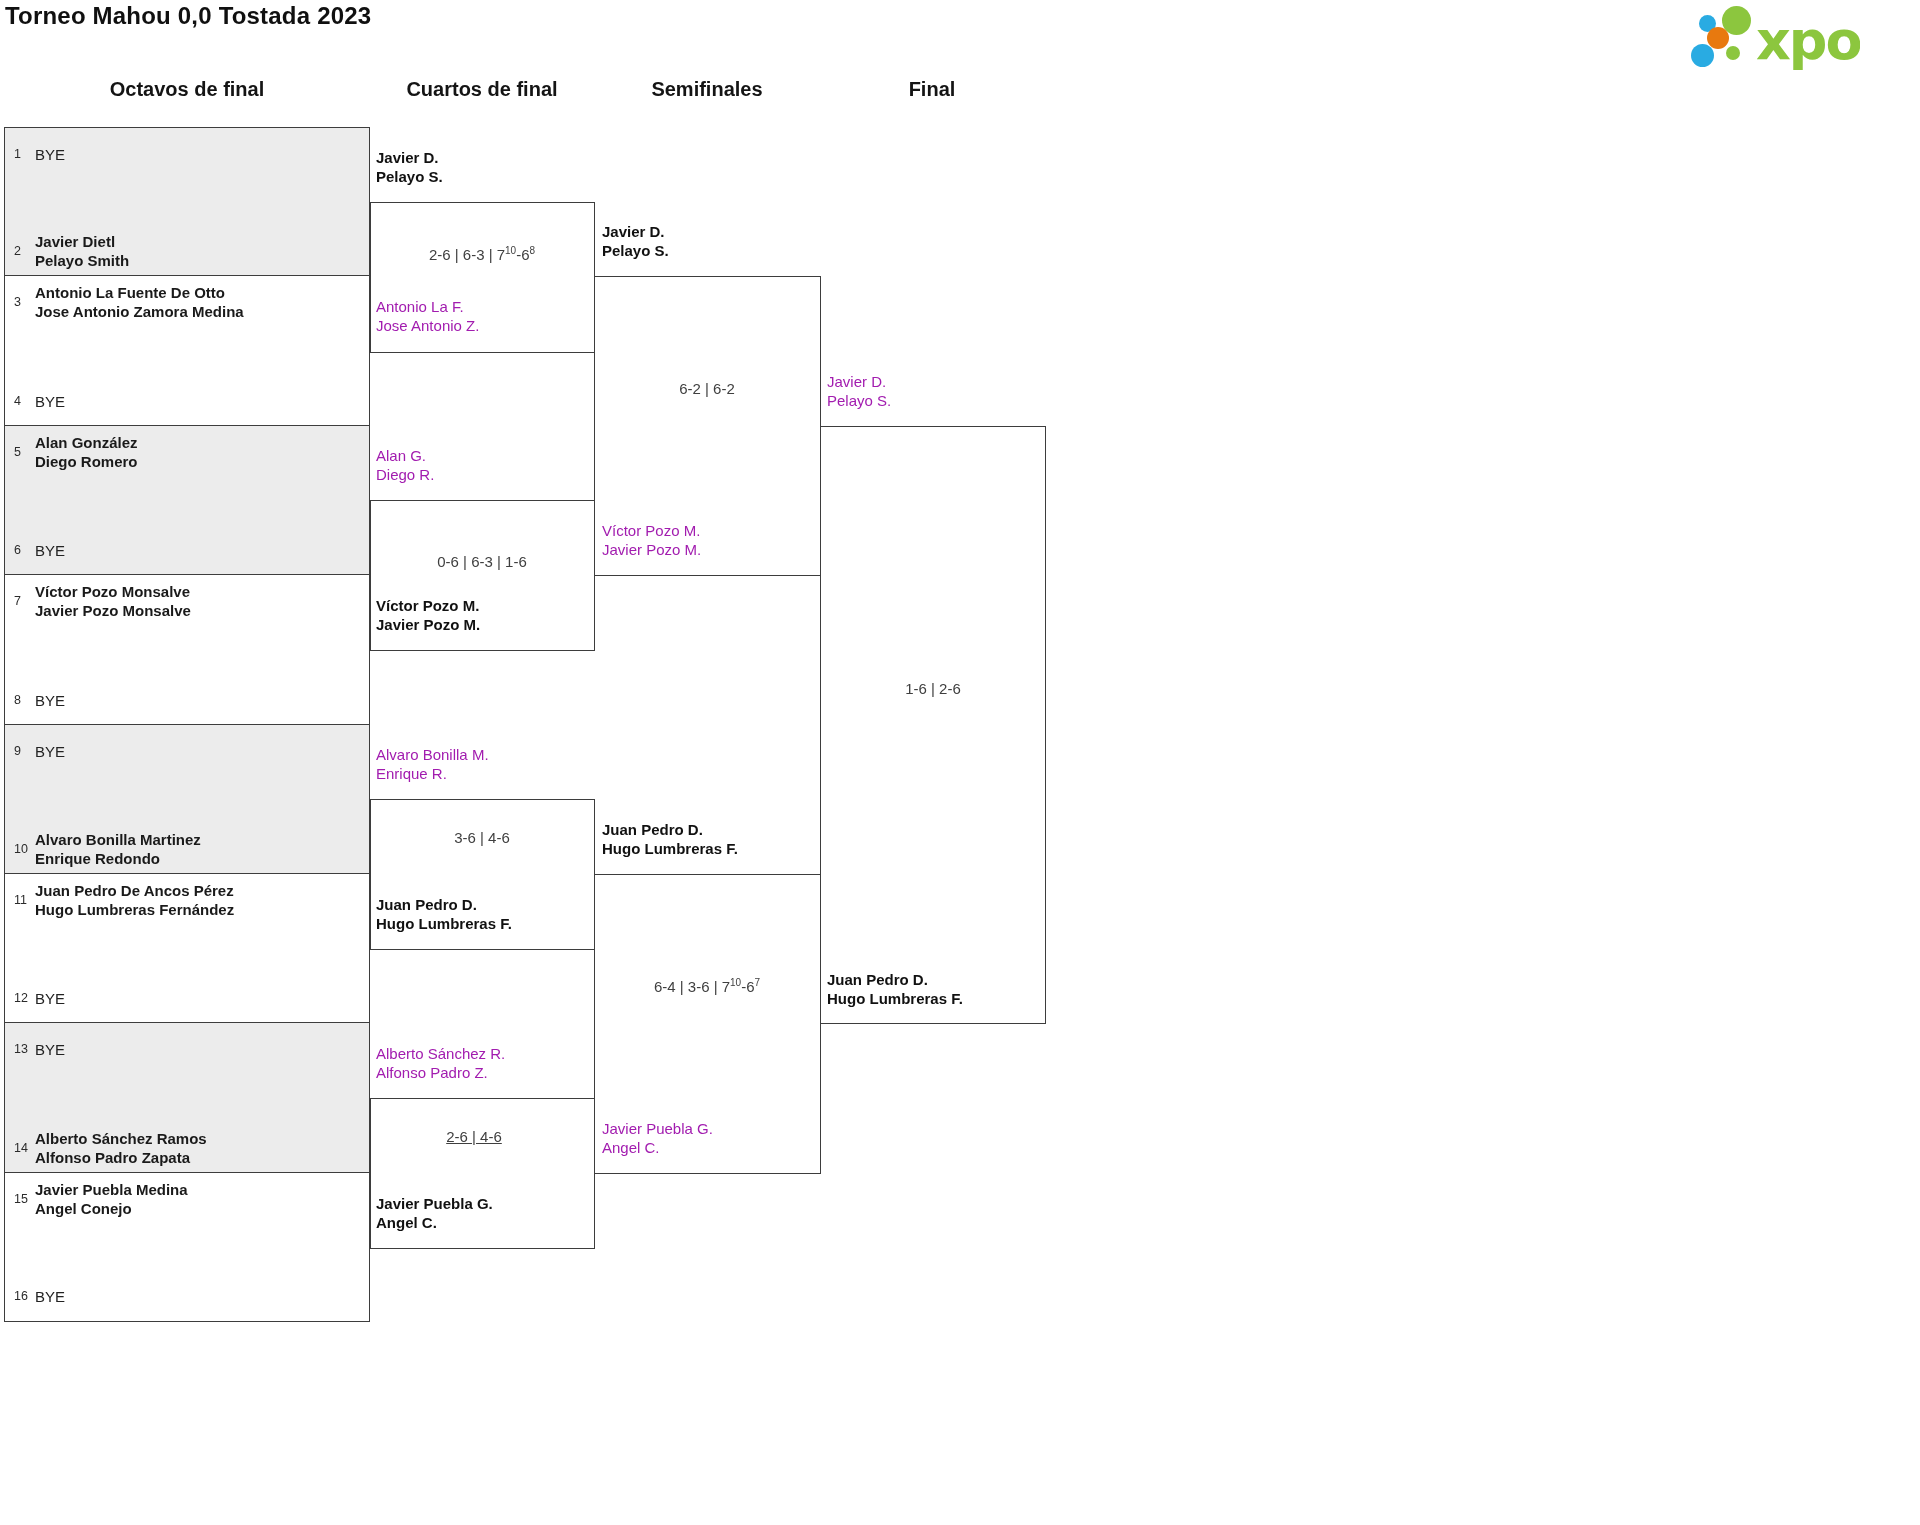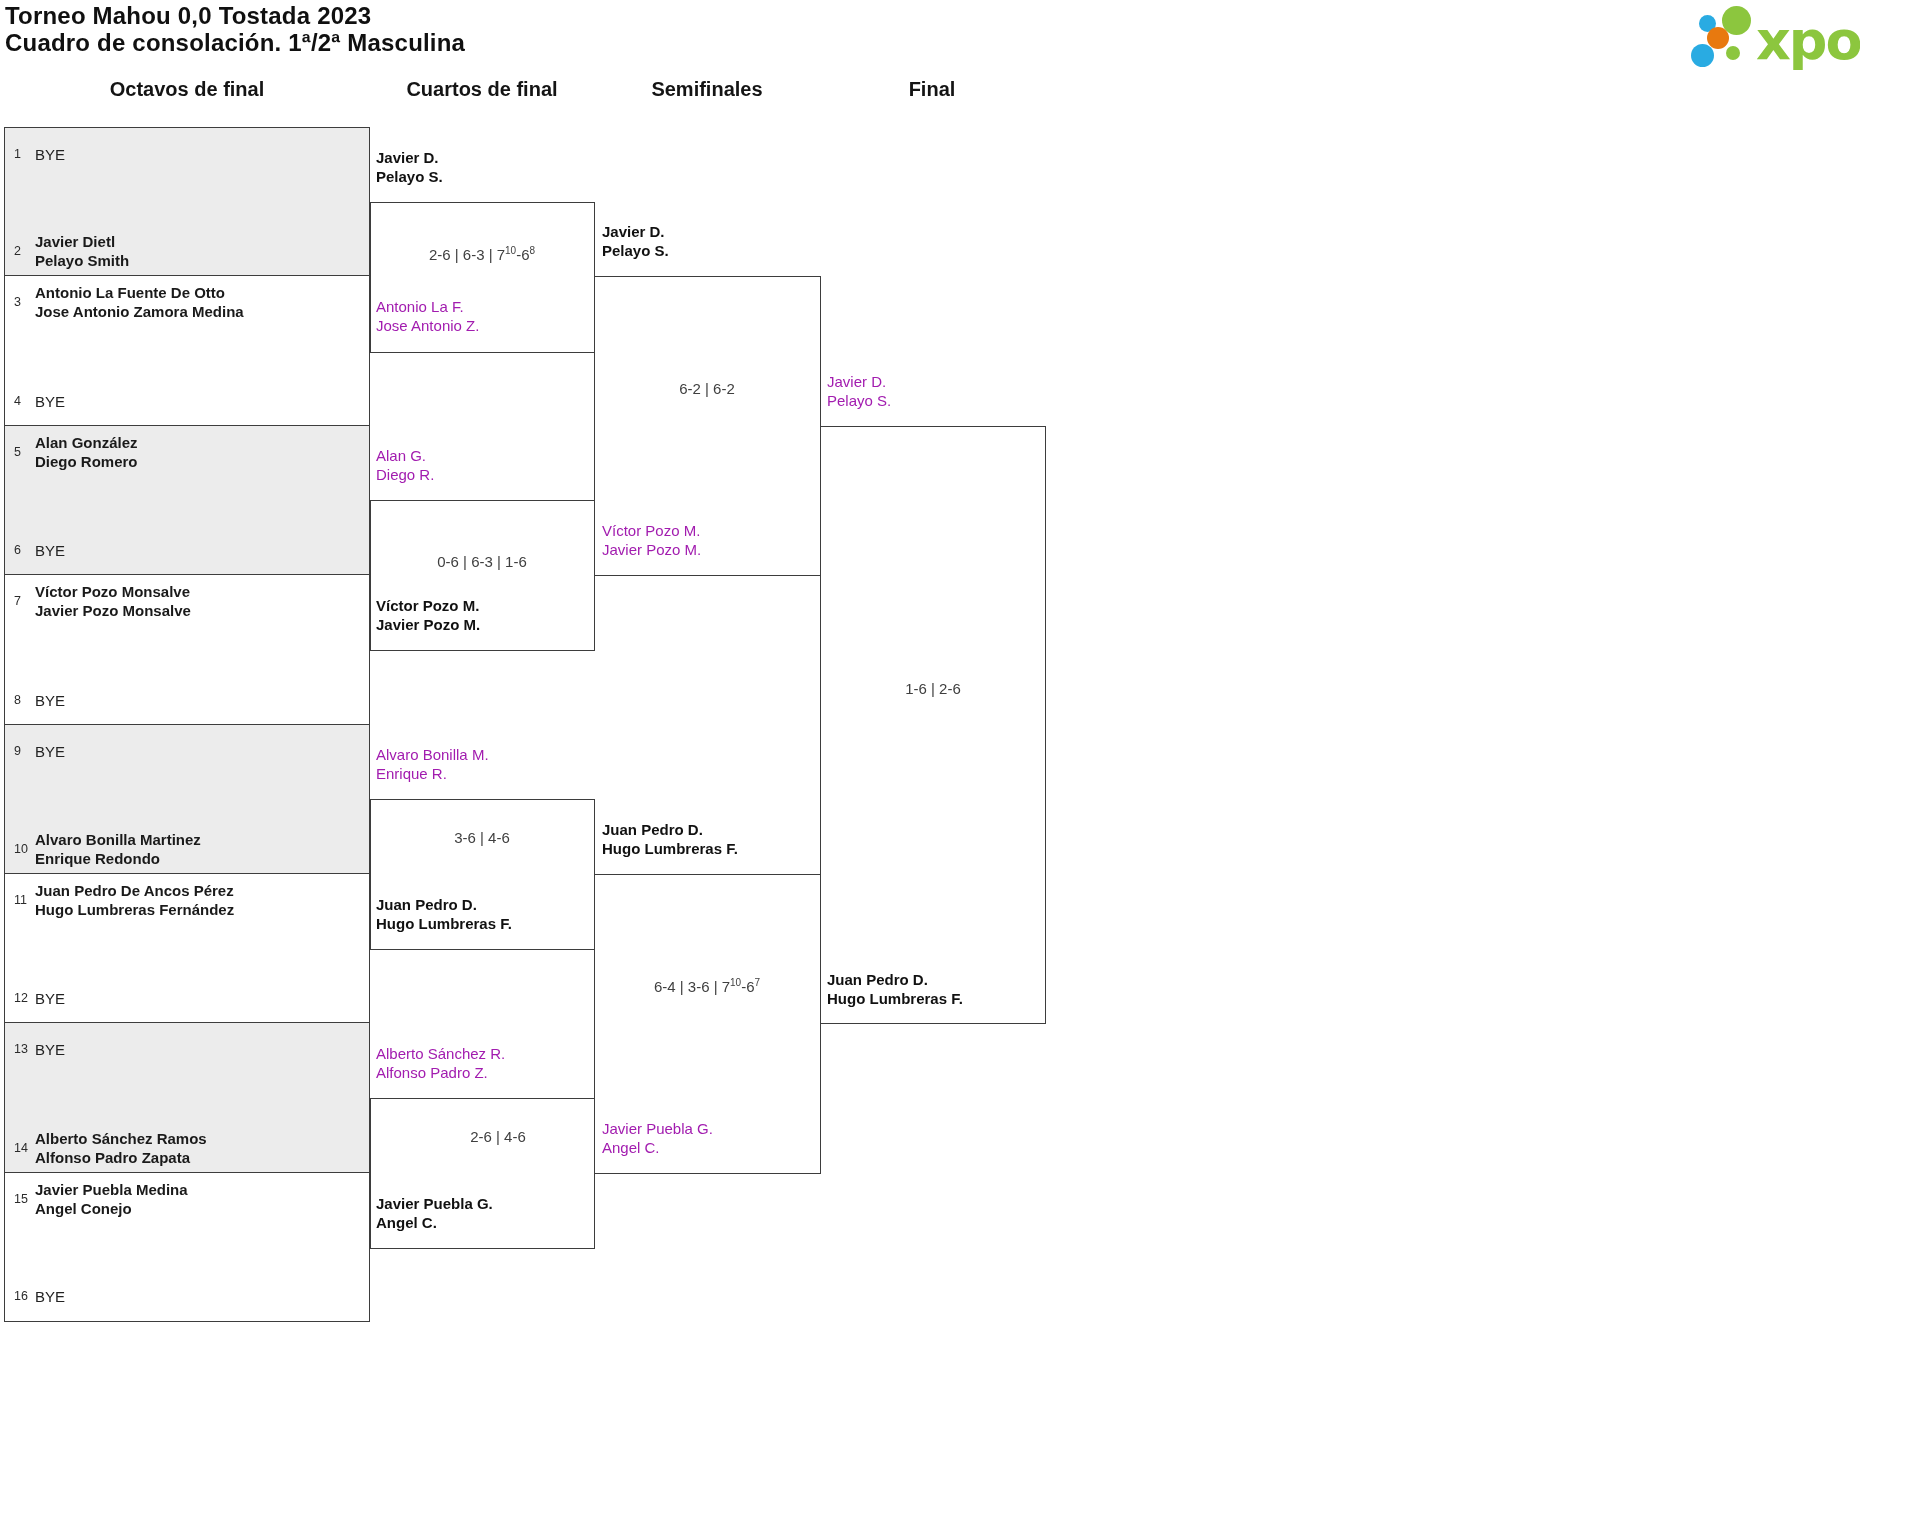--- a/index.html
+++ b/index.html
@@ -47,21 +47,20 @@
   .score { position:absolute; width:240px; text-align:center; font-size:15px; color:#3f3f3f; }
   .score sup { font-size:10px; line-height:0; }
 </style>
 </head>
 <body>
 
 <div class="page">
 
   <div class="title-block">
     <div class="title-line">Torneo Mahou 0,0 Tostada 2023</div>
-    <div class="title-line">Cuadro de consolación. 1ª/2ª Masculina</div>
   </div>
 
   <div class="logo">
     <span class="dot dot-blue-sm"></span>
     <span class="dot dot-green-lg"></span>
     <span class="dot dot-orange"></span>
     <span class="dot dot-blue-md"></span>
     <span class="dot dot-green-sm"></span>
     <span class="logo-text">xporty</span>
   </div>
@@ -272,18 +271,18 @@
       <span class="nl">Pelayo S.</span>
   </div>
   <div class="plabel win" style="left:827px;top:970px;">
     <span class="nl">Juan Pedro D.</span>
       <span class="nl">Hugo Lumbreras F.</span>
   </div>
 
   <div class="score" style="left:362px;top:246px;">2-6 | 6-3 | 7<sup>10</sup>-6<sup>8</sup></div>
   <div class="score" style="left:362px;top:530px;margin-top:23px;">0-6 | 6-3 | 1-6</div>
   <div class="score" style="left:362px;top:829px;">3-6 | 4-6</div>
-  <div class="score" style="left:378px;top:1128px;">2-6 | 4-6</div>
+  <div class="score" style="left:354px;top:1128px;text-decoration:underline;">2-6 | 4-6</div>
   <div class="score" style="left:587px;top:380px;">6-2 | 6-2</div>
   <div class="score" style="left:587px;top:978px;">6-4 | 3-6 | 7<sup>10</sup>-6<sup>7</sup></div>
   <div class="score" style="left:813px;top:680px;">1-6 | 2-6</div>
 
 </div>
 
 </body></html>

